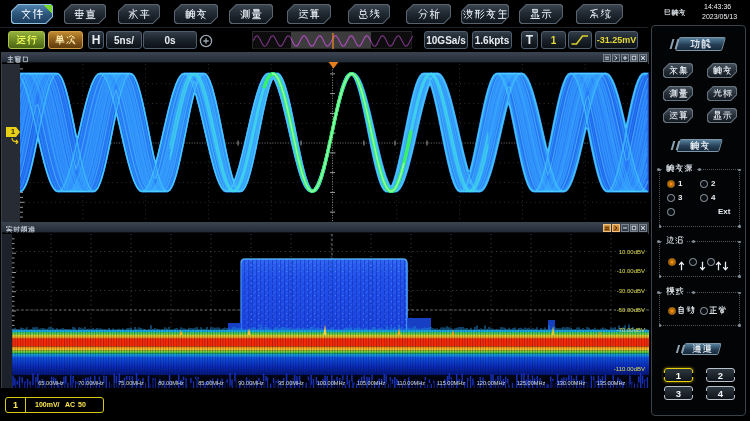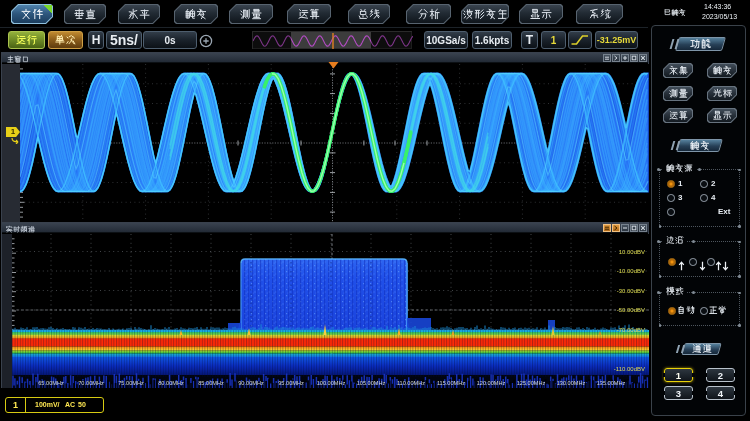--- a/index.html
+++ b/index.html
@@ -135,21 +135,21 @@
         <path d="M13.9 0.3L12.0 2.5M14.2 2.3L11.8 5.5M13.1 4.4L13.1 9.2M16.0 1.5L19.9 1.5M15.4 3.8L20.3 3.8M18.4 3.8L18.4 8.4L17.3 9.1"></path>
       </svg>
     </div>
 <div class="tbtn" style="left:48px;width:35px;background:linear-gradient(#c08a30 0%,#8a5c1a 50%,#5e3c0e 100%);border:1px solid #cfa045">
       <svg width="21" height="10" viewBox="0 0 21 10" style="overflow:visible;display:block" fill="none" stroke="#ffedb0" stroke-width="1.00" stroke-linecap="round" stroke-linejoin="round">
         <path d="M2.7 0.3L3.6 1.1M6.8 0.3L5.9 1.1M2.3 1.7L7.4 1.7L7.4 5.3L2.3 5.3L2.3 1.7M2.3 3.5L7.4 3.5M4.8 1.7L4.8 9.2M1.3 5.3L8.4 5.3M0.8 7.0L9.1 7.0"></path>
         <path d="M12.0 1.9L12.9 3.0M11.8 8.4L13.1 6.5M16.3 0.6L14.1 1.9M17.1 1.3L18.8 2.1L19.2 3.4M17.1 3.0L16.1 6.1L14.1 8.6M15.8 4.8L19.2 8.9M18.0 5.7L19.9 8.9"></path>
       </svg>
     </div>
 <div class="tbtn dark" style="left:88px;width:16px;font-size:12px">H</div>
-<div class="tbtn dark" style="left:106px;width:36px;font-size:14px">5ns/</div>
+<div class="tbtn dark" style="left:106px;width:36px;font-size:10px">5ns/</div>
 <div class="tbtn dark" style="left:143px;width:54px;font-size:10px">0s</div>
 <svg class="abs" style="left:199px;top:34px" width="15" height="15" viewBox="0 0 15 15">
       <circle cx="7" cy="7" r="5.6" fill="none" stroke="#9aa6b2" stroke-width="1.3"></circle>
       <path d="M7 4.3V9.7M4.3 7H9.7" stroke="#9aa6b2" stroke-width="1.3"></path>
     </svg>
 <div class="abs" style="left:252px;top:31px;width:160px;height:18px;background:#131313;border:1px solid #2a2a2a">
 <div class="abs" style="left:38px;top:0;width:80px;height:16px;background:#3c3c3c"></div>
 <svg class="abs" style="left:0;top:0" width="160" height="18" viewBox="0 0 160 18">
         <polyline points="0,9.0 1,7.0 2,5.3 3,4.2 4,3.8 5,4.3 6,5.5 7,7.3 8,9.3 9,11.3 10,12.9 11,14.0 12,14.2 13,13.6 14,12.3 15,10.4 16,8.4 17,6.4 18,4.9 19,4.0 20,3.9 21,4.6 22,6.0 23,7.9 24,9.9 25,11.9 26,13.3 27,14.1 28,14.1 29,13.3 30,11.8 31,9.8 32,7.8 33,5.9 34,4.5 35,3.8 36,4.0 37,4.9 38,6.5 39,8.5 40,10.5 41,12.4 42,13.6 43,14.2 44,13.9 45,12.9 46,11.2 47,9.2 48,7.2 49,5.4 50,4.2 51,3.8 52,4.2 53,5.3 54,7.1 55,9.1 56,11.1 57,12.8 58,13.9 59,14.2 60,13.7 61,12.4 62,10.6 63,8.6 64,6.6 65,5.0 66,4.0 67,3.8 68,4.5 69,5.8 70,7.7 71,9.7 72,11.7 73,13.2 74,14.1 75,14.1 76,13.4 77,11.9 78,10.0 79,8.0 80,6.1 81,4.6 82,3.9 83,3.9 84,4.8 85,6.3 86,8.3 87,10.3 88,12.2 89,13.5 90,14.2 91,14.0 92,13.0 93,11.4 94,9.4 95,7.4 96,5.6 97,4.3 98,3.8 99,4.1 100,5.2 101,6.9 102,8.9 103,10.9 104,12.7 105,13.8 106,14.2 107,13.8 108,12.6 109,10.8 110,8.8 111,6.8 112,5.1 113,4.1 114,3.8 115,4.4 116,5.6 117,7.5 118,9.5 119,11.5 120,13.1 121,14.0 122,14.2 123,13.5 124,12.1 125,10.2 126,8.2 127,6.2 128,4.7 129,3.9 130,3.9 131,4.7 132,6.1 133,8.1 134,10.1 135,12.0 136,13.4 137,14.1 138,14.0 139,13.1 140,11.6 141,9.6 142,7.6 143,5.7 144,4.4 145,3.8 146,4.0 147,5.1 148,6.7 149,8.7 150,10.7 151,12.5 152,13.7 153,14.2 154,13.8 155,12.7 156,11.0 157,9.0 158,7.0 159,5.3 160,4.2" fill="none" stroke="#b44cc4" stroke-width="1.1"></polyline>
         <rect x="0" y="0" width="38" height="18" fill="#000" opacity="0.30"></rect>

